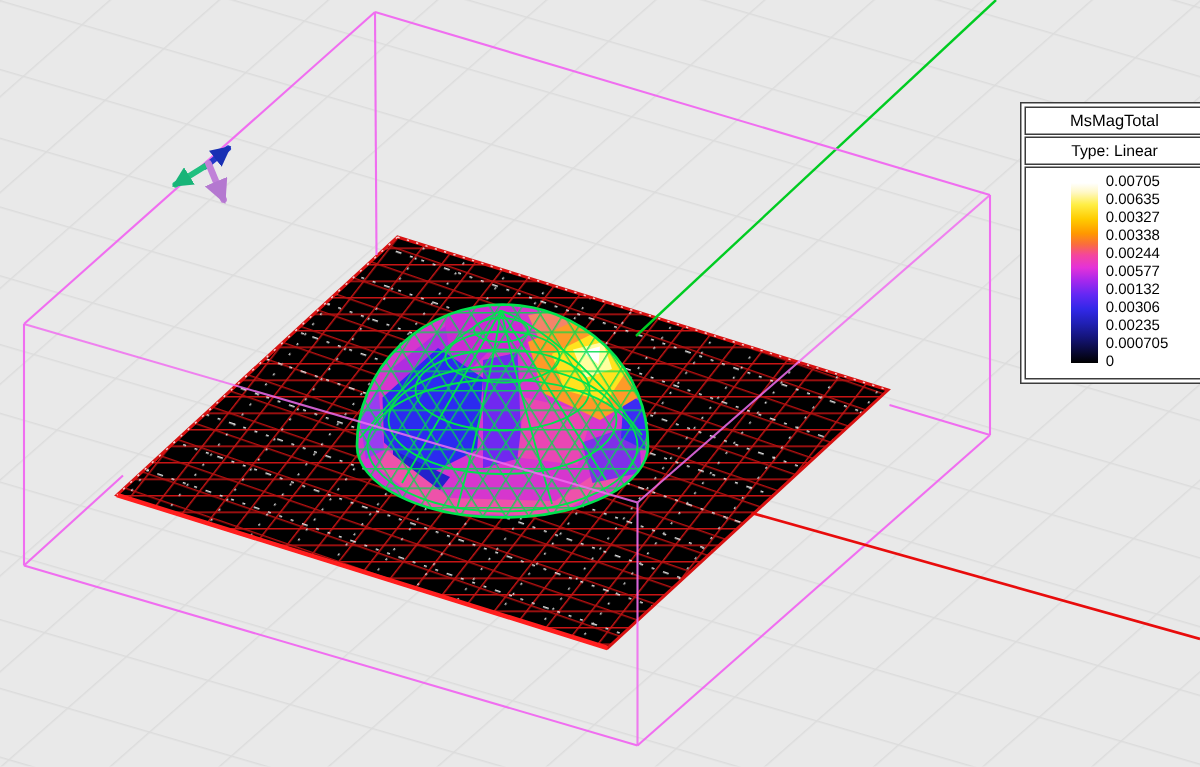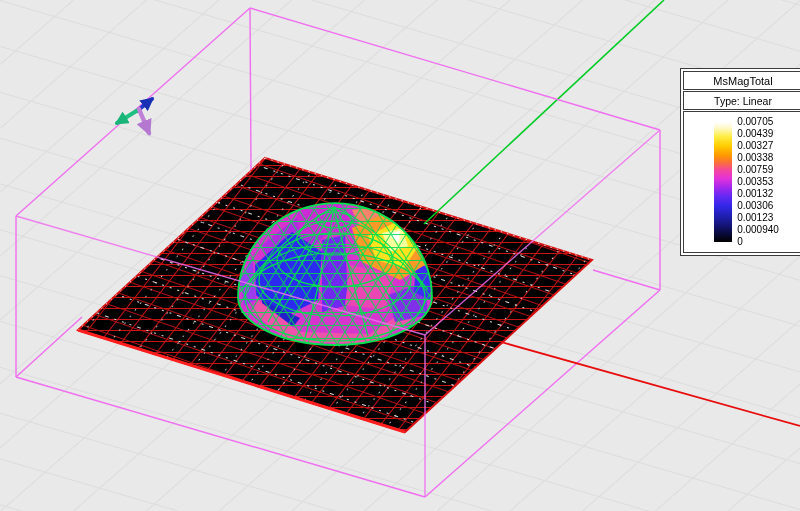--- a/index.html
+++ b/index.html
@@ -162,26 +162,26 @@
   </g>
 </svg>
 
 <div class="legend">
   <div class="lg-box lg-title">MsMagTotal</div>
   <div class="lg-box lg-type">Type: Linear</div>
   <div class="lg-box lg-scale">
     <div class="lg-bar"></div>
     <div class="lg-vals">
       <div>0.00705</div>
-      <div>0.00439</div>
+      <div>0.00635</div>
       <div>0.00327</div>
       <div>0.00338</div>
-      <div>0.00759</div>
-      <div>0.00353</div>
+      <div>0.00244</div>
+      <div>0.00577</div>
       <div>0.00132</div>
       <div>0.00306</div>
-      <div>0.00123</div>
-      <div>0.000940</div>
+      <div>0.00235</div>
+      <div>0.000705</div>
       <div>0</div>
     </div>
   </div>
 </div>
 </div>
 
 </body></html>

